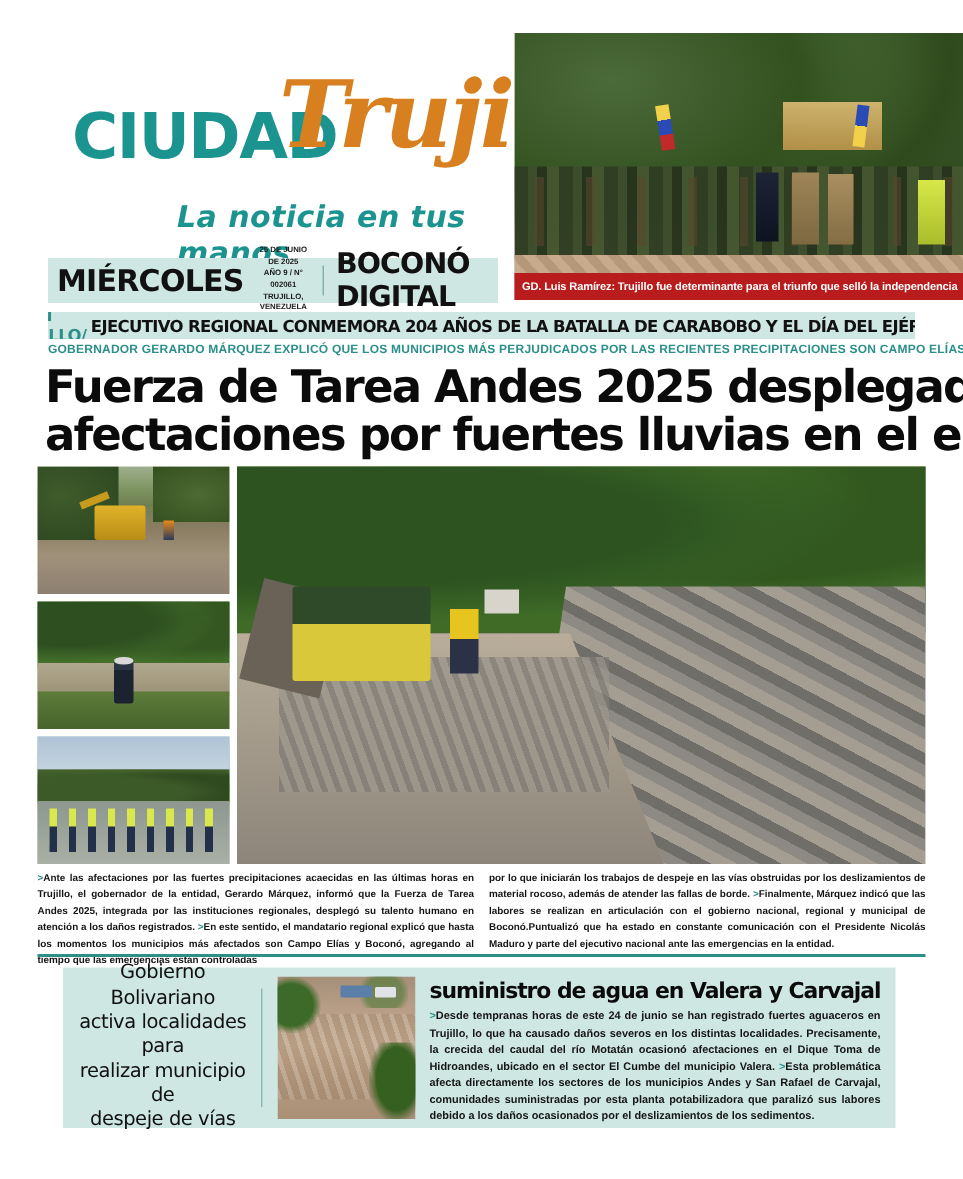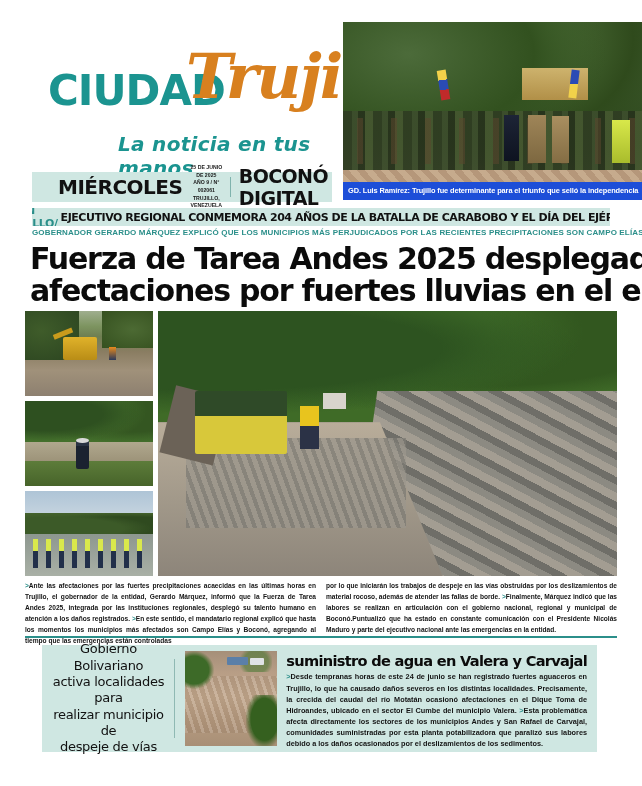--- a/index.html
+++ b/index.html
@@ -97,41 +97,41 @@
   }
   .hero-photo .ground {
     position:absolute; left:0; bottom:0; width:100%; height:17%;
     background:
       repeating-linear-gradient(48deg, #c6ab8d 0 6px, #b5977a 6px 12px),
       #bda189;
   }
   .hero-caption {
     position: absolute; left: 343px; top: 182px;
     width: 299px; height: 18px;
-    background: #1d4ed8;
+    background: #b91c1c;
     color: #ffffff;
     font-family: "Liberation Sans", sans-serif;
     font-size: 7.4px; font-weight: bold;
     line-height: 18px;
     padding-left: 5px;
     white-space: nowrap; overflow: hidden;
     letter-spacing: -0.1px;
   }
 
   
   .datebar {
     position: absolute; left: 32px; top: 172px;
     width: 300px; height: 30px;
     background: #cfe7e2;
     display: flex; align-items: center;
   }
   .datebar .day {
     font-family: "DejaVu Sans", sans-serif;
     font-weight: bold; font-size: 20px; color: #111;
-    padding-left: 26px; letter-spacing: -0.5px;
+    padding-left: 6px; letter-spacing: -0.5px;
   }
   .datebar .meta {
     font-family: "Liberation Sans", sans-serif;
     font-size: 5.2px; font-weight: bold; color: #1a1a1a;
     line-height: 1.45; margin-left: 8px; text-align: center;
   }
   .datebar .divider {
     width: 1px; height: 20px; background: #7fb3ad; margin: 0 8px;
   }
   .datebar .edition {

